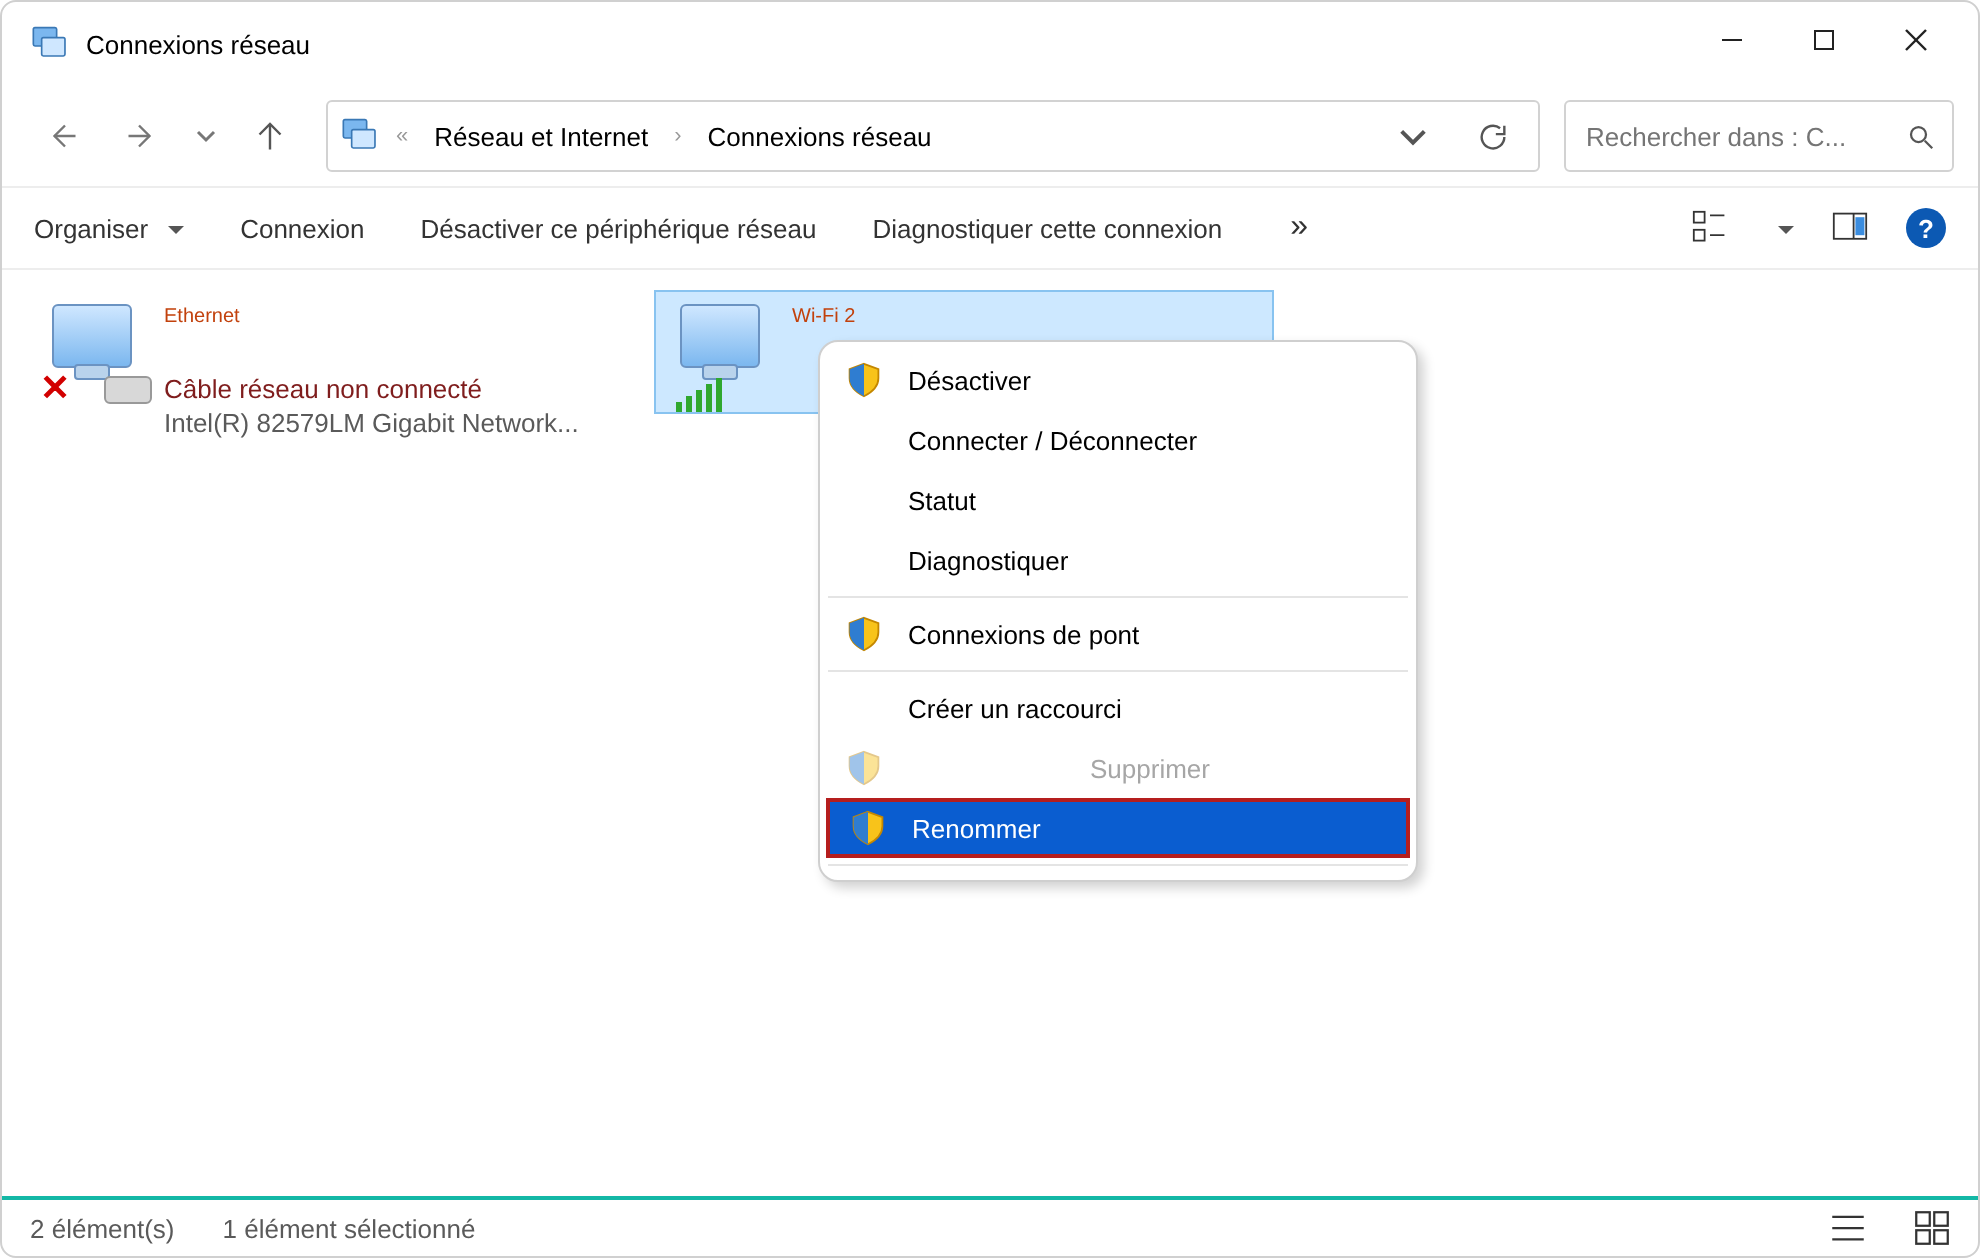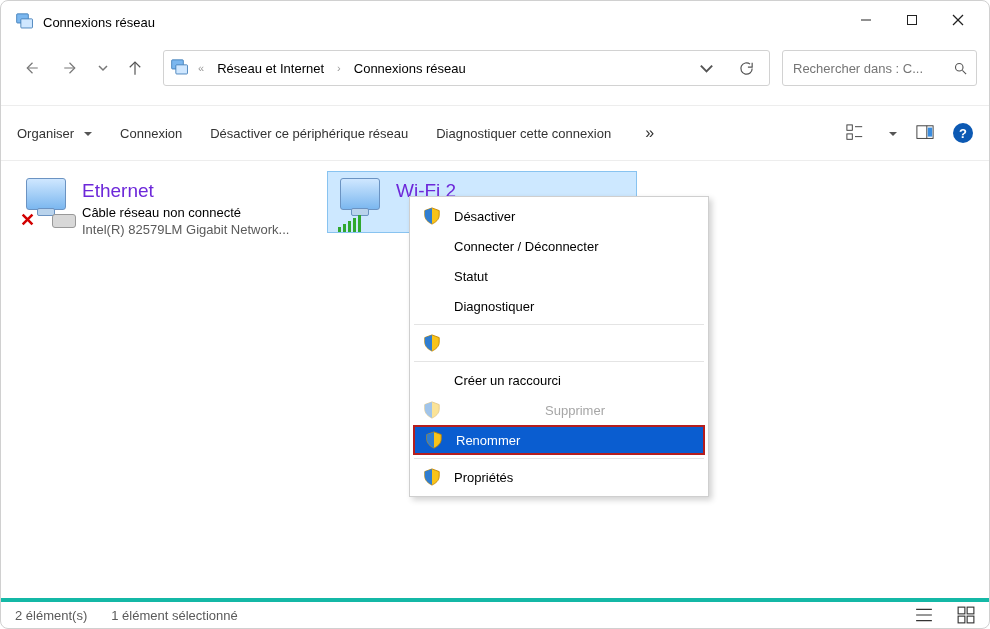--- a/index.html
+++ b/index.html
@@ -91,27 +91,26 @@
     background: transparent; color: #8b5cf6;
     min-width: 0;
     text-overflow: ellipsis;
   }
   .searchbox svg { width: 15px; height: 15px; color:#555; flex-shrink:0;}
 
   
   .toolbar {
     display: flex;
     align-items: center;
-    height: 56px;
+    height: 42px;
     padding: 0 16px;
     gap: 28px;
     border-top: 1px solid #ededed;
     border-bottom: 1px solid #ededed;
     color: #333;
-    margin-top: 12px;
   }
   .tb-item { display: flex; align-items: center; gap: 6px; }
   .tb-more { font-size: 16px; padding: 0 6px;}
   .toolbar .tb-spacer { flex: 1; }
   .tb-right { display:flex; align-items:center; gap:18px; }
   .tb-ico { width: 20px; height: 20px; display:flex;align-items:center;justify-content:center;color:#444;}
   .tb-ico svg { width: 18px; height: 18px; }
   .help-badge {
     width: 20px; height: 20px; border-radius: 50%;
     background: #0c59b3; color: #fff;
@@ -165,34 +164,34 @@
     display:flex;align-items:flex-end;gap:2px;
   }
   .conn-icon .bars span{width:3px;background:#2fa82f;display:block;}
   .conn-icon .bars span:nth-child(1){height:5px;}
   .conn-icon .bars span:nth-child(2){height:8px;}
   .conn-icon .bars span:nth-child(3){height:11px;}
   .conn-icon .bars span:nth-child(4){height:14px;}
   .conn-icon .bars span:nth-child(5){height:17px;}
 
   .conn-text { padding-left: 10px; line-height: 1.35; }
-  .conn-name { color: #6d28d9; font-size: 19px; }
-  .conn-status { color: #000000; font-size: 13px; }
+  .conn-name { color: #c2410c; font-size: 10px; }
+  .conn-status { color: #7f1d1d; font-size: 13px; margin-top: 20px; }
   .conn-device { color: #5a5a5a; font-size: 13px; white-space: nowrap; overflow:hidden; text-overflow:ellipsis; max-width: 240px;}
 
   
   .ctxmenu {
     position: absolute;
     left: 408px;
     top: 35px;
     width: 300px;
     background: #fff;
     border: 1px solid #cfcfcf;
     box-shadow: 3px 3px 6px rgba(0,0,0,0.18);
-    border-radius: 0;
+    border-radius: 10px;
     padding: 4px 0;
   }
   .ctx-item {
     display: flex;
     align-items: center;
     padding: 6px 12px;
     min-height: 30px;
     gap: 12px;
   }
   .ctx-icon { width: 20px; display:flex;align-items:center;justify-content:center;}
@@ -205,21 +204,21 @@
     background: #0a5dd0;
     color: #fff;
     border: 2px solid #b51e1e;
     margin: 0 3px;
     padding: 4px 9px;
   }
 
   
   .statusbar {
     height: 30px;
-    border-top: 4px solid #14b8a6;
+    border-top: 2px solid #14b8a6;
     display: flex;
     align-items: center;
     padding: 0 14px;
     gap: 24px;
     color: #5a5a5a;
     font-size: 13px;
   }
   .statusbar .spacer { flex:1; }
   .view-toggle { width:18px;height:18px;display:flex;align-items:center;justify-content:center;}
 
@@ -410,20 +409,21 @@
       <span class="ctx-label">Diagnostiquer</span>
     </div>
     <div class="ctx-sep"></div>
     <div class="ctx-item">
       <span class="ctx-icon">
         <svg viewBox="0 0 20 20">
             <path d="M10 1l8 3v5c0 5-4 8-8 10C6 17 2 14 2 9V4z" fill="#f8c31a" stroke="#c48700"></path>
             <path d="M10 1v18C6 17 2 14 2 9V4z" fill="#2f7dd1"></path>
           </svg>
       </span>
+      <span class="ctx-label" -data="">Connexions de pont</span>
     </div>
     <div class="ctx-sep"></div>
     <div class="ctx-item">
       <span class="ctx-icon"></span>
       <span class="ctx-label">Créer un raccourci</span>
     </div>
     <div class="ctx-item ctx-disabled">
       <span class="ctx-icon">
         <svg viewBox="0 0 20 20" opacity="0.45">
             <path d="M10 1l8 3v5c0 5-4 8-8 10C6 17 2 14 2 9V4z" fill="#f8c31a" stroke="#c48700"></path>
@@ -435,29 +435,20 @@
     <div class="ctx-item ctx-highlight">
       <span class="ctx-icon">
         <svg viewBox="0 0 20 20">
             <path d="M10 1l8 3v5c0 5-4 8-8 10C6 17 2 14 2 9V4z" fill="#f8c31a" stroke="#c48700"></path>
             <path d="M10 1v18C6 17 2 14 2 9V4z" fill="#2f7dd1"></path>
           </svg>
       </span>
       <span class="ctx-label">Renommer</span>
     </div>
     <div class="ctx-sep"></div>
-    <div class="ctx-item">
-      <span class="ctx-icon">
-        <svg viewBox="0 0 20 20">
-            <path d="M10 1l8 3v5c0 5-4 8-8 10C6 17 2 14 2 9V4z" fill="#f8c31a" stroke="#c48700"></path>
-            <path d="M10 1v18C6 17 2 14 2 9V4z" fill="#2f7dd1"></path>
-          </svg>
-      </span>
-      <span class="ctx-label">Propriétés</span>
-    </div>
   </div>
 
 </div>
 
 <div class="statusbar">
   <span>2 élément(s)</span>
   <span>1 élément sélectionné</span>
   <span class="spacer"></span>
   <span class="view-toggle">
     <svg viewBox="0 0 16 16">

